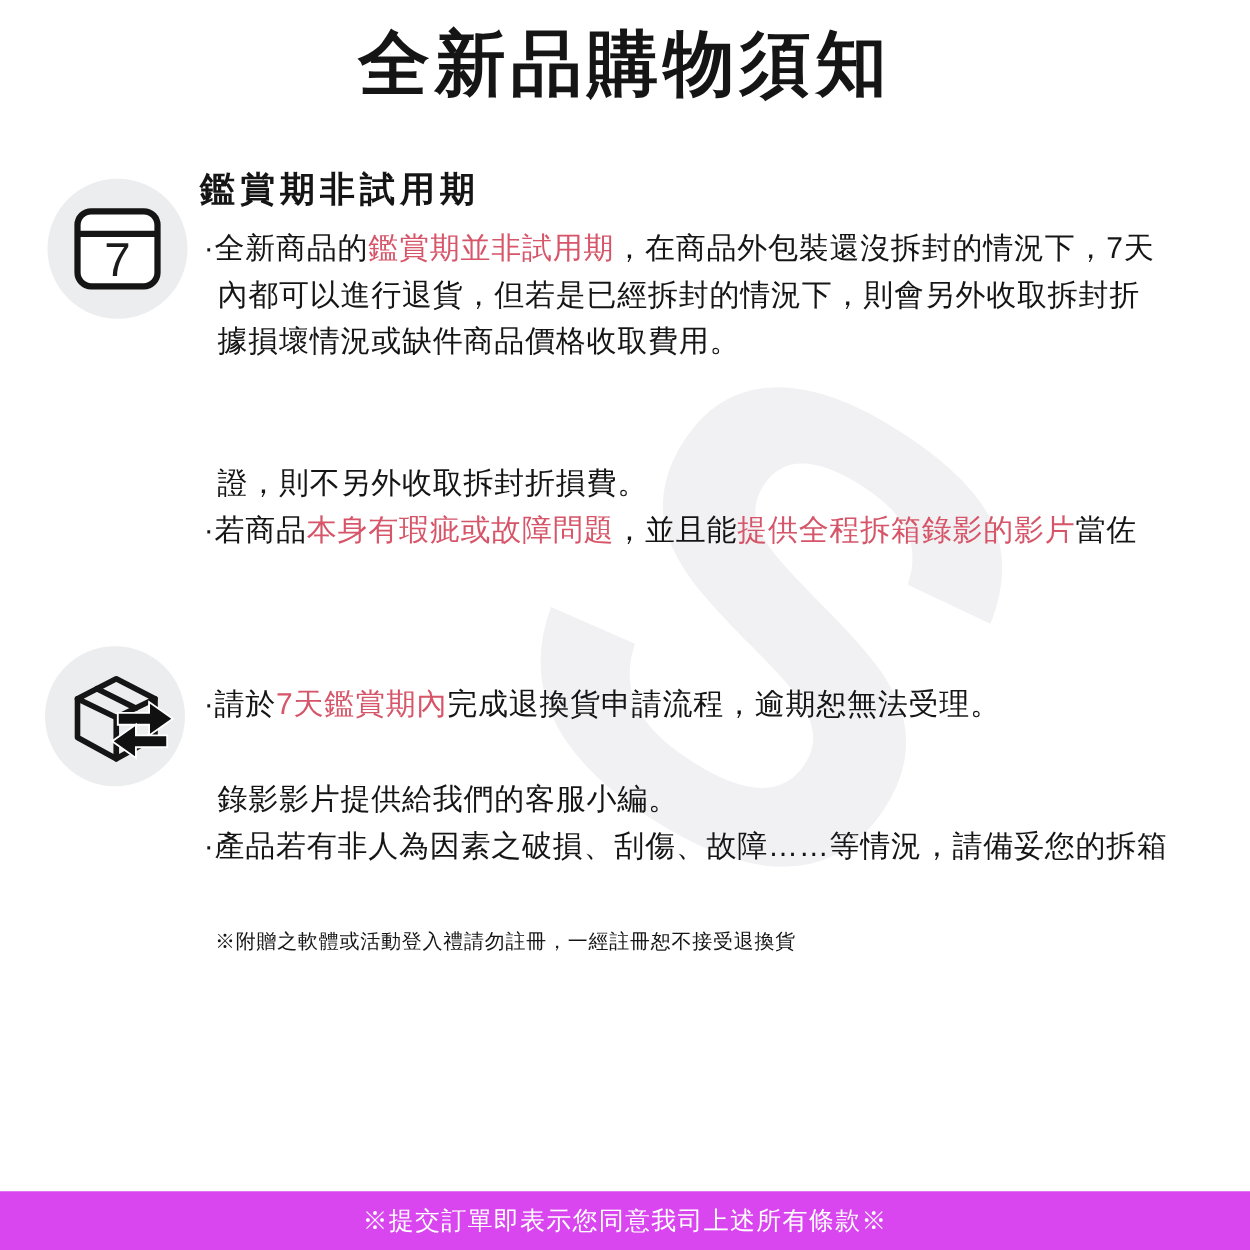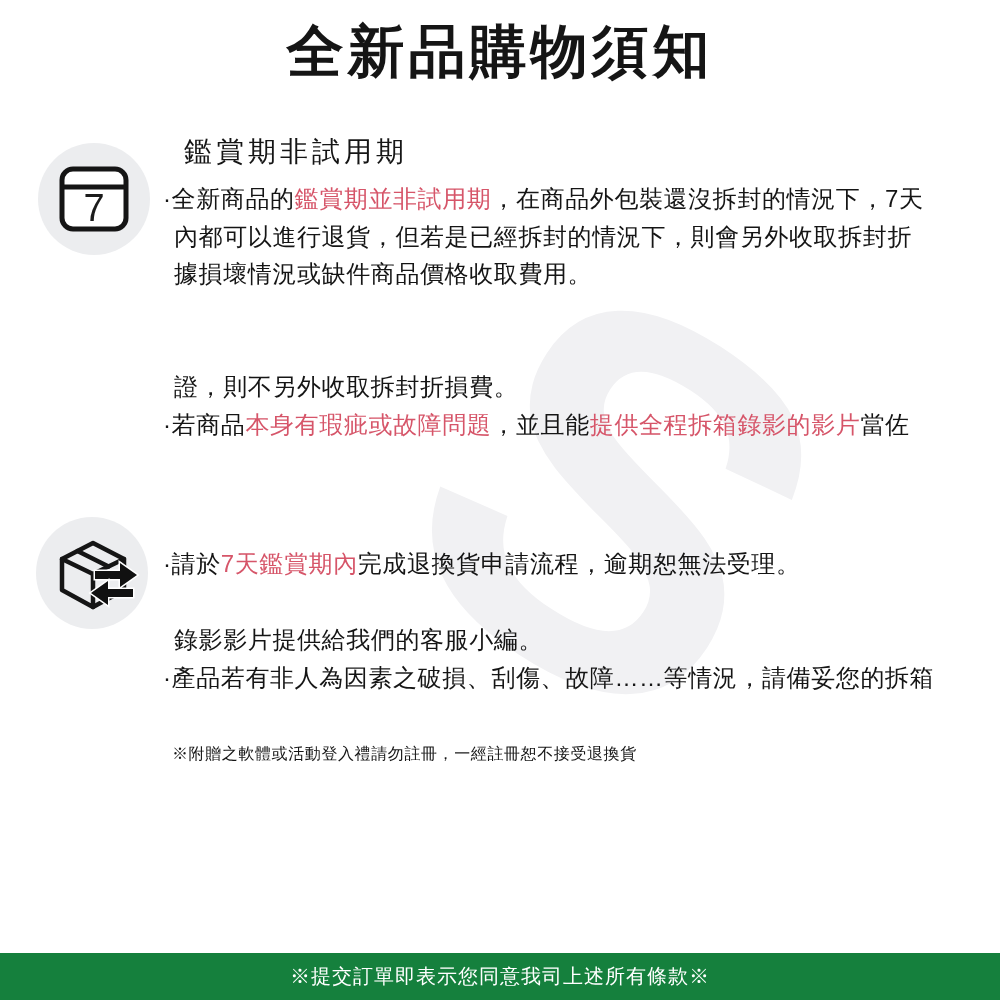--- a/index.html
+++ b/index.html
@@ -42,22 +42,22 @@
   
   .icon-circle{
     position:absolute;width:112px;height:112px;border-radius:50%;
     background:var(--circle);
   }
   .icon-circle svg{position:absolute;left:0;top:0;}
   #icon1{left:38px;top:143px;}
   #icon2{left:36px;top:517px;}
   
   .sec-heading{
-    position:absolute;left:184px;
-    font-size:28px;font-weight:normal;letter-spacing:4px;
+    position:absolute;left:160px;
+    font-size:28px;font-weight:bold;letter-spacing:4px;
     line-height:36px;
   }
   #heading1{top:134px;}
   #heading2{top:498px;}
   
   .tblock{
     position:absolute;left:163px;
     font-size:24px;line-height:37.5px;letter-spacing:0.6px;
   }
   .tline{white-space:nowrap;}
@@ -68,21 +68,21 @@
   #bullet1{top:545px;}
   #bullet2{top:621px;}
   .footnote{
     position:absolute;left:172px;top:735px;
     font-size:16px;line-height:37.5px;letter-spacing:0.6px;
     white-space:nowrap;
   }
   
   .footer{
     position:absolute;left:0;bottom:0;width:1000px;height:47px;
-    background:#15803d;
+    background:#d946ef;
     display:flex;align-items:center;justify-content:center;
   }
   .footer span{
     color:#ffffff;font-size:20px;letter-spacing:1px;
   }
 </style>
 </head>
 <body>
 
 <div class="page">

